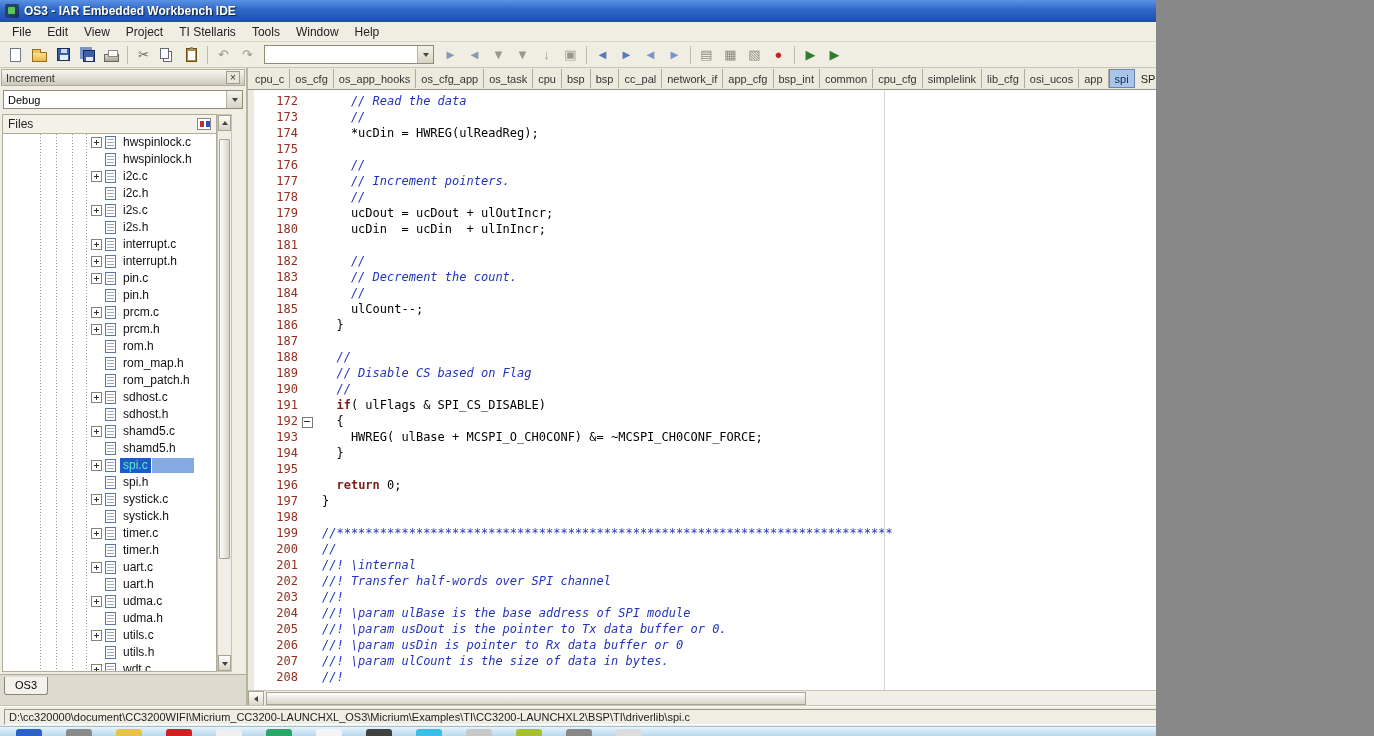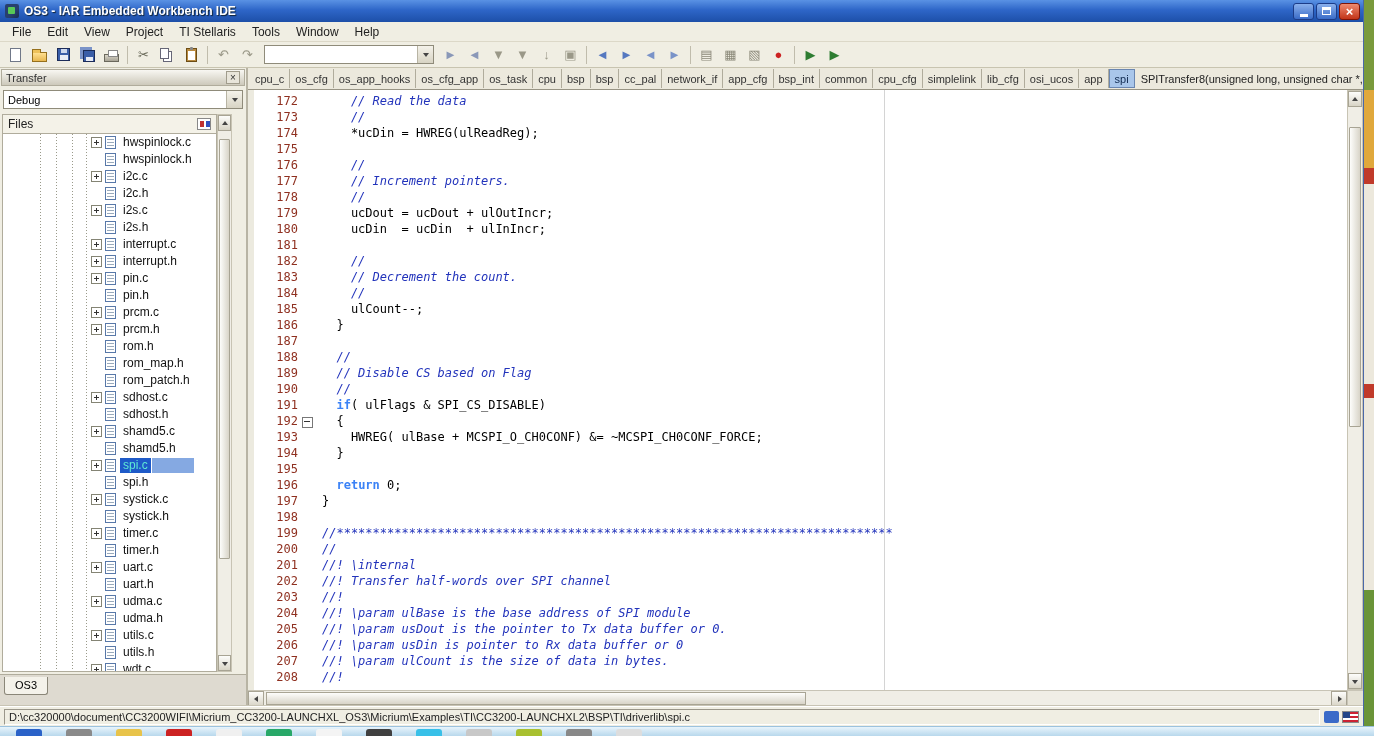--- a/index.html
+++ b/index.html
@@ -1,19 +1,19 @@
 <!DOCTYPE html>
 <html style="--selection: #1e5ac8; --comment: #2233bb; --line-number: #8f3020; --active-tab: #a9c6ea;"><head>
 <meta charset="utf-8">
 <style>
 *{margin:0;padding:0;box-sizing:border-box}
 html,body{width:1374px;height:736px;overflow:hidden}
 body{font-family:"Liberation Sans",sans-serif;font-size:12px;background:#888;position:relative}
 :root{--selection:#1e5ac8;--comment:#2233bb;--line-number:#8f3020;--active-tab:#a9c6ea}
-#screen{position:absolute;inset:0;width:1374px;height:736px;overflow:hidden;background:#ece9d8}
+#screen{position:absolute;inset:0;width:1156px;height:736px;overflow:hidden;background:#ece9d8}
 #desktop-strip{position:absolute;right:0;top:0;width:12px;height:736px;z-index:0}
 #desktop-strip .seg{width:12px}
 #win{position:absolute;left:0;top:0;width:1364px;height:726px;background:#f0eee3;z-index:1;border-right:1px solid #4a68a8;display:flex;flex-direction:column}
 
 .titlebar{height:22px;flex:0 0 22px;background:linear-gradient(180deg,#5a92e4,#2e66c8 45%,#1d4fa8);display:flex;align-items:center;padding:0 3px;color:#fff}
 .appicon{width:14px;height:14px;margin:0 5px 0 2px;border-radius:2px;background:linear-gradient(135deg,#28406e 60%,#1a2c50);position:relative}
 .appicon::after{content:"";position:absolute;left:3px;top:3px;width:7px;height:7px;background:#58c858;border-radius:1px}
 .title{font-weight:bold;font-size:12px;text-shadow:1px 1px 1px #123;white-space:nowrap}
 .wctrls{margin-left:auto;display:flex;gap:2px}
 .wbtn{width:21px;height:17px;border-radius:3px;display:flex;align-items:center;justify-content:center;color:#fff;font-size:13px;font-weight:bold;line-height:1}
@@ -97,21 +97,21 @@
 .code-area{flex:1;position:relative;background:#fff;overflow:hidden}
 .bp-margin{position:absolute;left:0;top:0;bottom:0;width:6px;background:#eceadf}
 .code{position:absolute;left:6px;top:4px;right:16px;font-family:"DejaVu Sans Mono","Liberation Mono",monospace;font-size:12px}
 .cl{height:16px;display:flex;white-space:pre}
 .ln{width:44px;text-align:right;color:var(--line-number);flex:0 0 44px}
 .fold{width:18px;flex:0 0 18px;position:relative}
 .fold.minus::before{content:"";position:absolute;left:4px;top:3px;width:9px;height:9px;border:1px solid #777;background:#fff}
 .fold.minus::after{content:"";position:absolute;left:6px;top:7px;width:6px;height:1px;background:#333}
 .ct{padding-left:6px}
 .tk-cm{color:var(--comment);font-style:italic}
-.tk-kw{font-weight:bold;color:#3b82f6}
+.tk-kw{font-weight:bold;color:#7f1d1d}
 .tk-tx{color:#000}
 .margin-line{position:absolute;left:636px;top:0;bottom:0;width:1px;background:#d4d4d4}
 .ed-sb{position:absolute;right:0;top:0;bottom:0;width:16px}
 .hsb{height:16px;flex:0 0 16px;display:flex;background:#f0eee6;border-top:1px solid #c8c4b6}
 .hsb .sb-btn{width:16px;flex:0 0 16px}
 .hsb-track{flex:1;position:relative}
 .hsb-thumb{position:absolute;top:1px;bottom:1px;left:2px;width:540px;background:linear-gradient(#fdfdfb,#d8d4c8);border:1px solid #a8a494}
 .sb-corner{width:16px;flex:0 0 16px;background:#e4e1d4;border-left:1px solid #c8c4b6}
 
 .statusbar{height:20px;flex:0 0 20px;background:#f0eee3;border-top:1px solid #fff;box-shadow:0 -1px 0 #c8c4b4;display:flex;align-items:center;padding:0 4px;font-size:11px;color:#222}
@@ -251,21 +251,21 @@
           <i class="tb-glyph" style="color: rgb(46, 125, 50);">▶</i>
         </span>
         <span class="tbtn">
           <i class="tb-glyph" style="color: rgb(46, 125, 50);">▶</i>
         </span>
       </div>
 
     <div class="main">
       <div class="wsp">
         <div class="wsp-head">
-          <span>Transfer</span>
+          <span>Increment</span>
           <span class="wsp-close">×</span>
         </div>
         <div class="wsp-combo-row">
           <div class="combo">
             <span>Debug</span>
             <span class="combo-btn">
                 <i class="tri-down"></i>
               </span>
           </div>
         </div>

